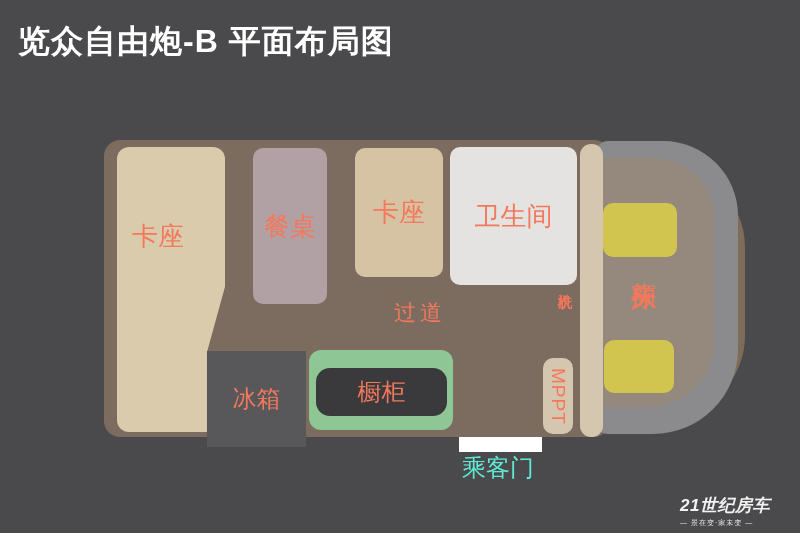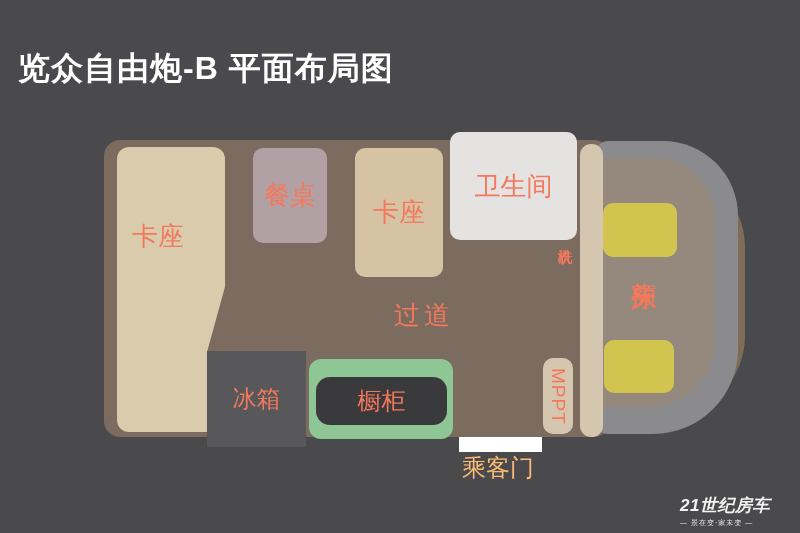--- a/index.html
+++ b/index.html
@@ -9,21 +9,20 @@
     width: 800px; height: 533px;
     background: #4a4a4c;
     overflow: hidden;
     font-family: "Liberation Sans", "DejaVu Sans", sans-serif;
   }
   .abs { position: absolute; }
   .page-title {
     left: 18px; top: 20px;
     font-size: 32px; font-weight: 700; color: #ffffff;
     letter-spacing: 1px;
-    margin-top: 27px;
   }
   .label { color: #f4785c; }
   
   .body-shell {
     left: 104px; top: 140px; width: 506px; height: 297px;
     background: #7c6c5f; border-radius: 16px;
   }
   
   .cab-brown {
     left: 618px; top: 167px; width: 127px; height: 249px;
@@ -45,53 +44,53 @@
   .bed {
     left: 117px; top: 147px; width: 108px; height: 285px;
     background: #dacbad; border-radius: 12px;
     clip-path: polygon(0 0, 100% 0, 100% 49%, 83.3% 72%, 83.3% 100%, 0 100%);
   }
   .bed-label {
     position: absolute; left: 15px; top: 74px;
     font-size: 26px; line-height: 30px; white-space: nowrap;
   }
   .dining-table {
-    left: 253px; top: 148px; width: 74px; height: 95px;
+    left: 253px; top: 148px; width: 74px; height: 156px;
     background: #b2a1a4; border-radius: 10px;
     display: flex; align-items: center; justify-content: center;
     font-size: 26px;
   }
   .booth {
     left: 355px; top: 148px; width: 88px; height: 129px;
     background: #d5c3a4; border-radius: 10px;
     display: flex; align-items: center; justify-content: center;
     font-size: 26px;
   }
   .bathroom {
-    left: 450px; top: 132px; width: 127px; height: 108px;
+    left: 450px; top: 147px; width: 127px; height: 138px;
     background: #e4e3e1; border-radius: 10px;
     display: flex; align-items: center; justify-content: center;
     font-size: 26px;
   }
   .washer-label {
     position: absolute; right: 3px; bottom: 3px;
     writing-mode: vertical-rl; font-size: 15px; line-height: 17px;
   }
   .aisle-label {
-    left: 394px; top: 298px; font-size: 26px; letter-spacing: 4px;
+    left: 394px; top: 298px; font-size: 22px; letter-spacing: 4px;
   }
   .fridge {
     left: 207px; top: 351px; width: 99px; height: 96px;
     background: #58585b;
     display: flex; align-items: center; justify-content: center;
     font-size: 24px;
   }
   .cabinet {
     left: 309px; top: 350px; width: 144px; height: 80px;
-    background: #8ec795; border-radius: 12px; margin-top: 9px;
+    background: #8ec795; border-radius: 12px;
   }
   .cabinet-inner {
     position: absolute; left: 7px; right: 6px; top: 18px; bottom: 14px;
     background: #3a3a3c; border-radius: 14px;
     display: flex; align-items: center; justify-content: center;
     font-size: 24px;
   }
   .mppt {
     left: 543px; top: 358px; width: 30px; height: 76px;
     background: #d4c6af; border-radius: 10px;
@@ -108,21 +107,21 @@
   }
   .cab-bed-label {
     left: 630px; top: 261px;
     writing-mode: vertical-rl; font-size: 26px; line-height: 28px; letter-spacing: 1px;
   }
   .door {
     left: 459px; top: 437px; width: 83px; height: 15px;
     background: #ffffff;
   }
   .door-label {
-    left: 462px; top: 452px; font-size: 24px; color: #fdba74;
+    left: 462px; top: 452px; font-size: 24px; color: #5eead4;
   }
   
   .logo {
     right: 10px; top: 494px; width: 110px;
     text-align: left; color: #f2f2f2;
   }
   .logo-brand {
     font-size: 17px; font-weight: 800; font-style: italic;
     letter-spacing: 0.5px; white-space: nowrap;
   }

